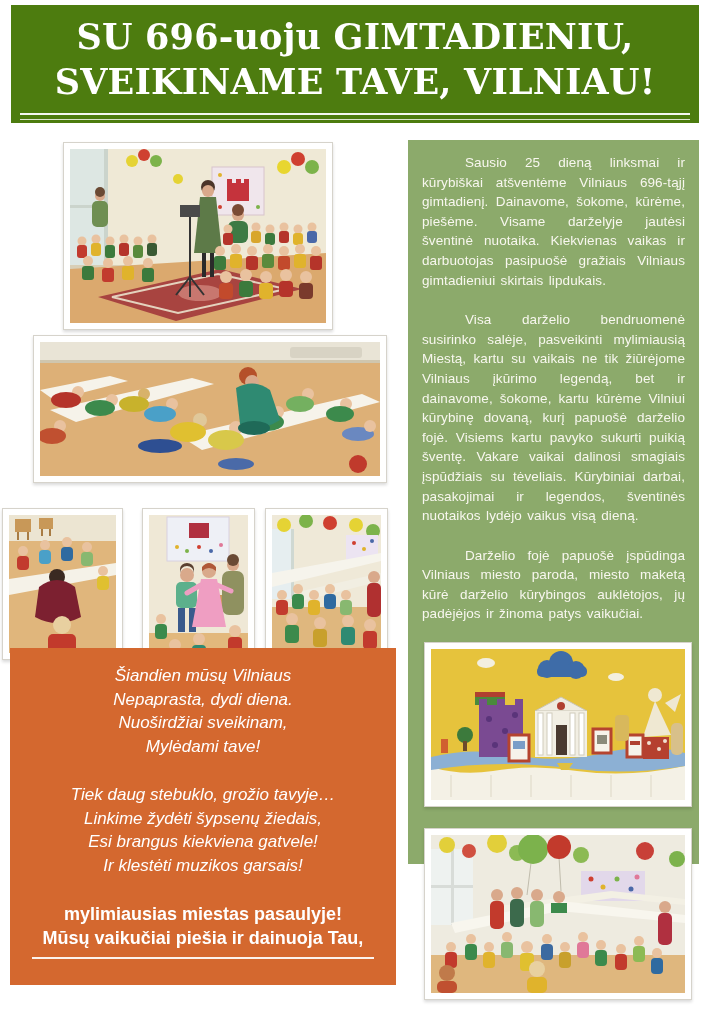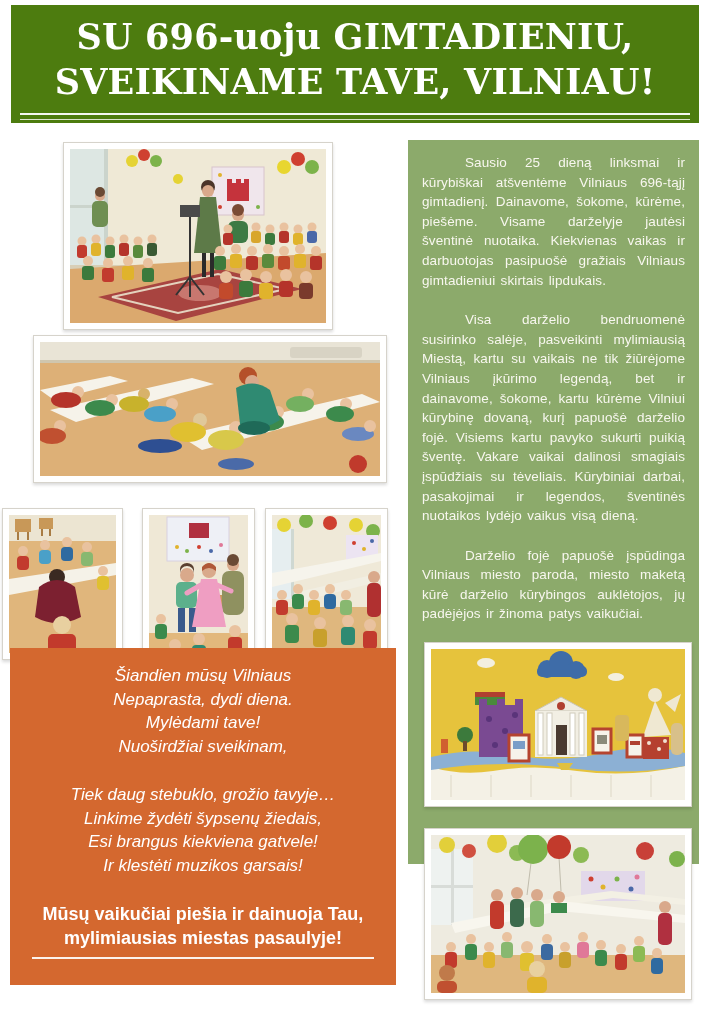--- a/index.html
+++ b/index.html
@@ -468,29 +468,29 @@
         <circle cx="16" cy="138" r="8" fill="#c07a4a"></circle>
           <rect x="6" y="146" width="20" height="12" rx="5" fill="#c05030"></rect>
       </g>
     </svg>
   </figure>
 
   <section class="poem">
     <div class="stanza">
       <div class="line">Šiandien mūsų Vilniaus</div>
       <div class="line">Nepaprasta, dydi diena.</div>
+      <div class="line">Nuoširdžiai sveikinam,</div>
       <div class="line">Mylėdami tave!</div>
-      <div class="line">Nuoširdžiai sveikinam,</div>
     </div>
     <div class="stanza">
       <div class="line">Tiek daug stebuklo, grožio tavyje…</div>
       <div class="line">Linkime žydėti šypsenų žiedais,</div>
       <div class="line">Esi brangus kiekviena gatvele!</div>
       <div class="line">Ir klestėti muzikos garsais!</div>
     </div>
     <div class="stanza final">
+      <div class="line">mylimiausias miestas pasaulyje!</div>
       <div class="line">Mūsų vaikučiai piešia ir dainuoja Tau,</div>
-      <div class="line">mylimiausias miestas pasaulyje!</div>
     </div>
     <div class="poem-rule"></div>
   </section>
 
 </div>
 
 </body></html>

